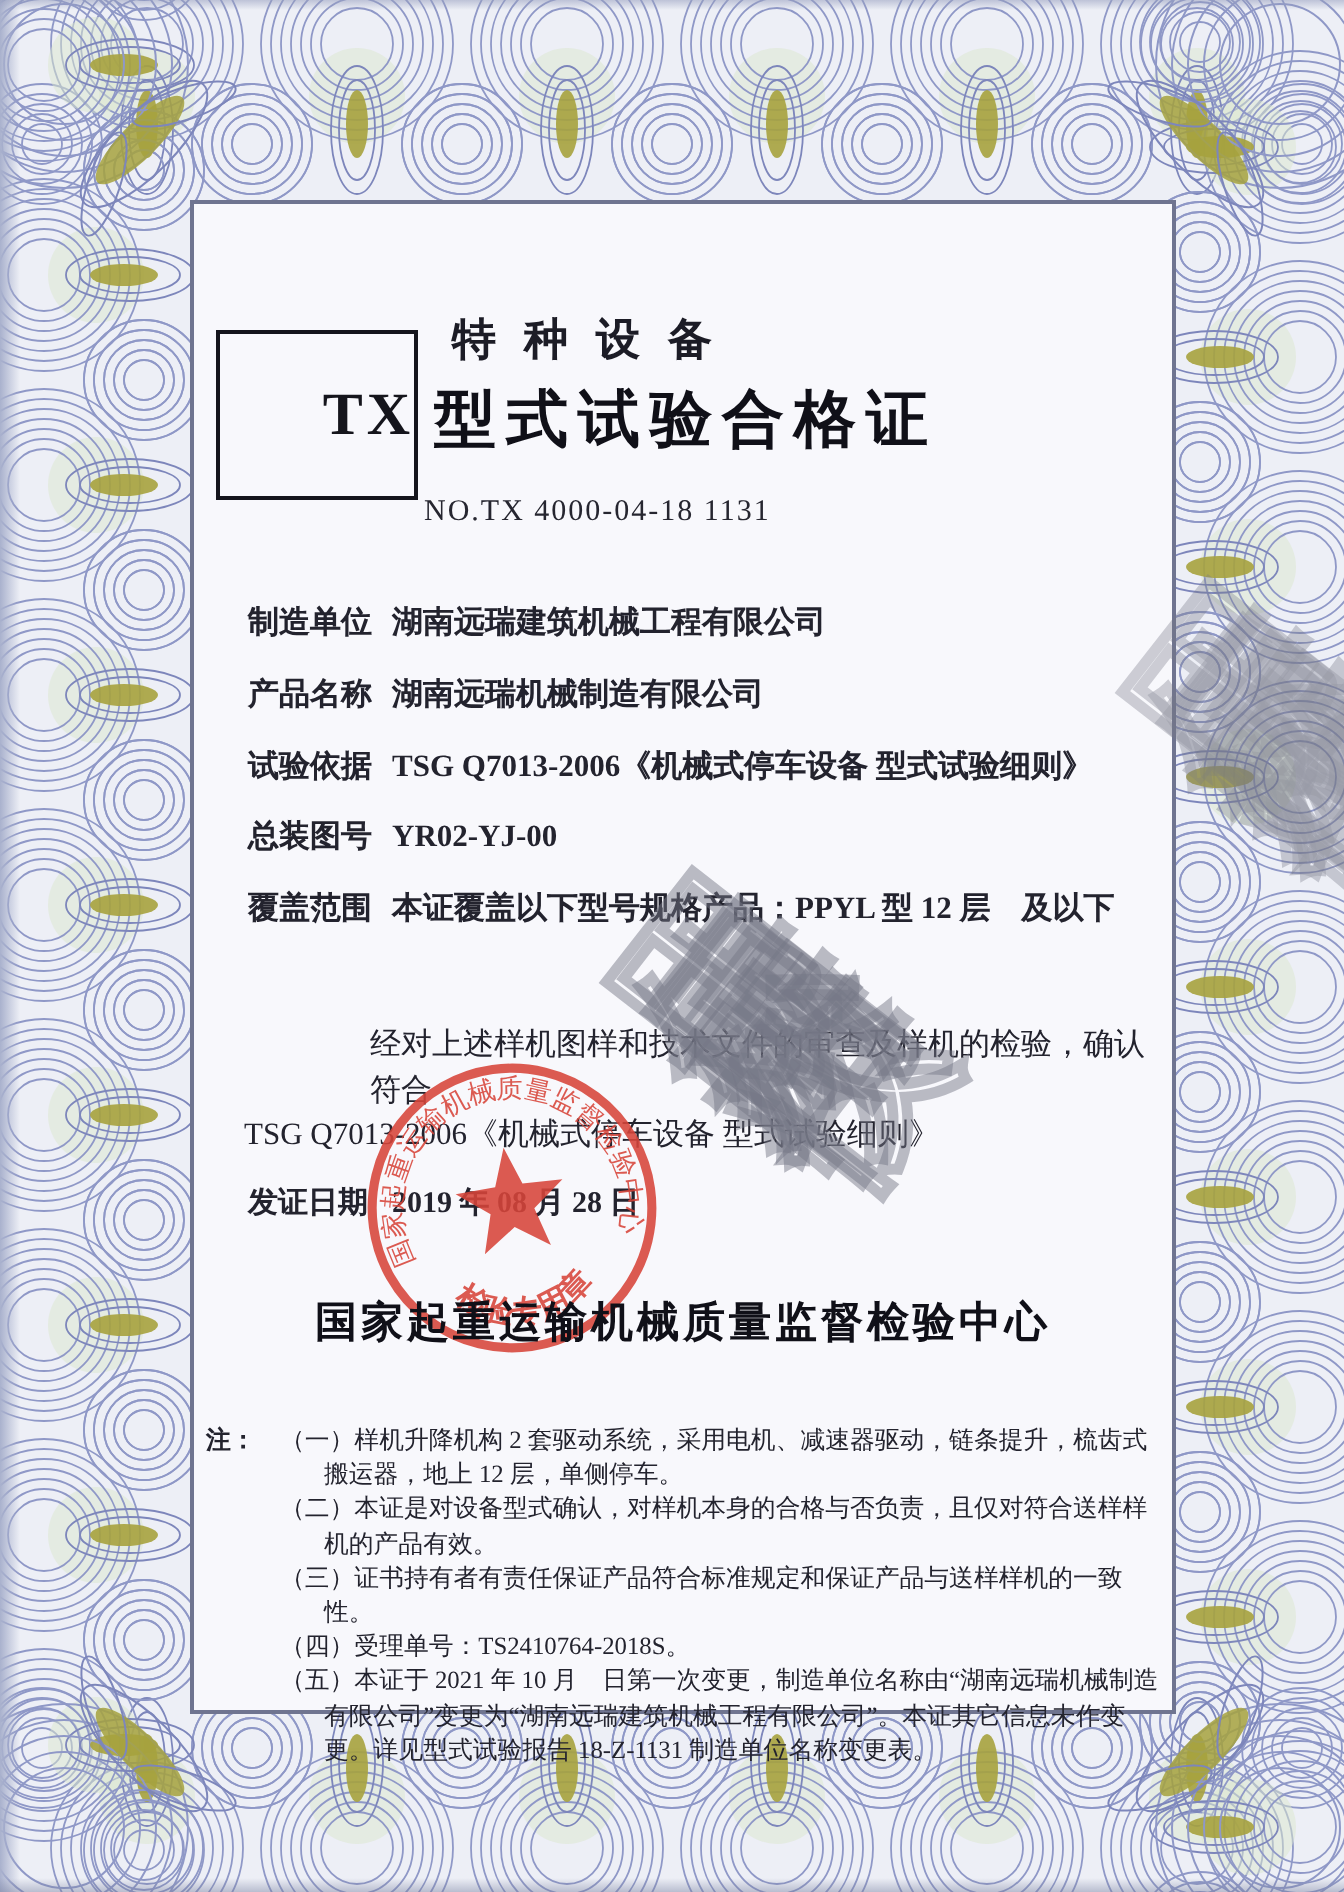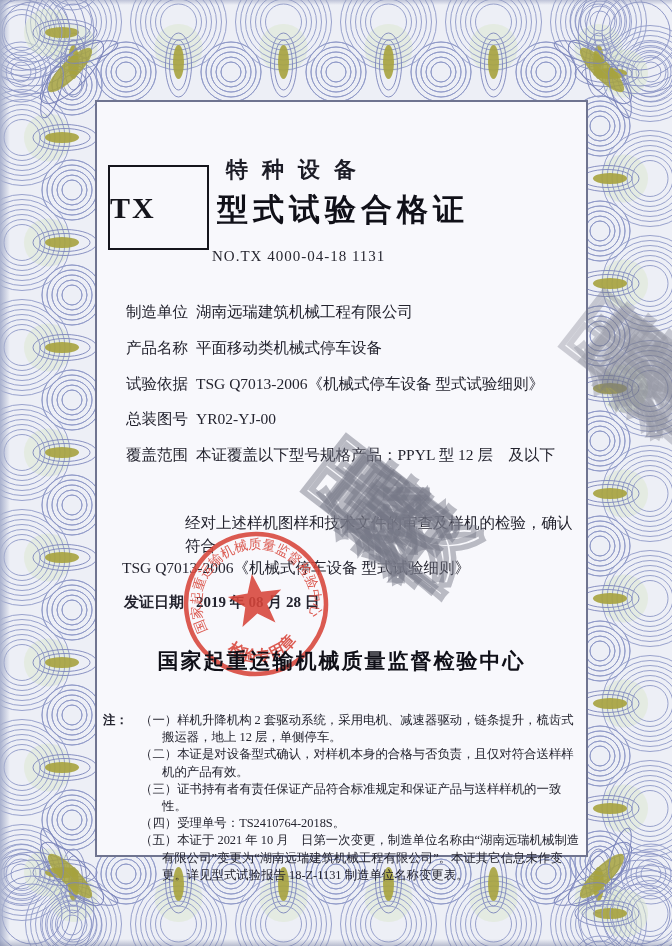--- a/index.html
+++ b/index.html
@@ -11,31 +11,31 @@
   }
   svg.border-decor { position:absolute; inset:0; z-index:0; }
 
   .panel {
     position:absolute; left:95px; top:100px; width:493px; height:757px;
     background:#f8f8fc; border:2px solid #6f7490; box-sizing:border-box; z-index:1;
   }
 
   .tx-box {
     position:absolute; left:11px; top:63px; width:97px; height:81px;
-    border:2px solid #15151c; display:flex; align-items:center; justify-content:flex-start;
+    border:2px solid #15151c; display:flex; align-items:center; justify-content:flex-end;
     font-size:30px; font-weight:700; letter-spacing:2px; color:#15151c;
   }
 
   .head { position:absolute; left:115px; top:53px; width:352px; }
   .category { font-size:22px; font-weight:600; letter-spacing:14px; padding-left:14px; color:#1c1c26; }
   .title { font-size:31px; font-weight:700; letter-spacing:5px; padding-left:5px; margin-top:4px; color:#101018; white-space:nowrap; }
   .certno { font-size:15px; margin-top:17px; letter-spacing:1px; color:#262630; }
 
   .fields { position:absolute; left:27px; top:201px; width:454px; }
-  .frow { display:flex; line-height:18px; margin-bottom:17.8px; font-size:15.5px; font-weight:400;text-align:right; }
+  .frow { display:flex; line-height:18px; margin-bottom:17.8px; font-size:15.5px; font-weight:700; }
   .flabel { width:64px; flex:none; }
   .fvalue { margin-left:8px; white-space:nowrap; }
 
   .conclusion { position:absolute; left:25px; top:410px; width:456px; font-size:15.5px; font-weight:400; line-height:22.5px; }
   .conclusion .c1 { padding-left:63px; }
 
   .issue { position:absolute; left:27px; top:491px; display:flex; font-size:15px; font-weight:600; line-height:18px; }
   .issue .flabel { width:64px; flex:none; }
   .issue .fvalue { margin-left:8px; }
 
@@ -154,21 +154,21 @@
       <div class="certno">NO.TX 4000-04-18 1131</div>
     </div>
 
     <div class="fields">
       <div class="frow">
         <span class="flabel">制造单位</span>
         <span class="fvalue">湖南远瑞建筑机械工程有限公司</span>
       </div>
       <div class="frow">
         <span class="flabel">产品名称</span>
-        <span class="fvalue">平面移动类机械式停车设备</span>
+        <span class="fvalue">湖南远瑞机械制造有限公司</span>
       </div>
       <div class="frow">
         <span class="flabel">试验依据</span>
         <span class="fvalue">TSG Q7013-2006《机械式停车设备 型式试验细则》</span>
       </div>
       <div class="frow">
         <span class="flabel">总装图号</span>
         <span class="fvalue">YR02-YJ-00</span>
       </div>
       <div class="frow">

